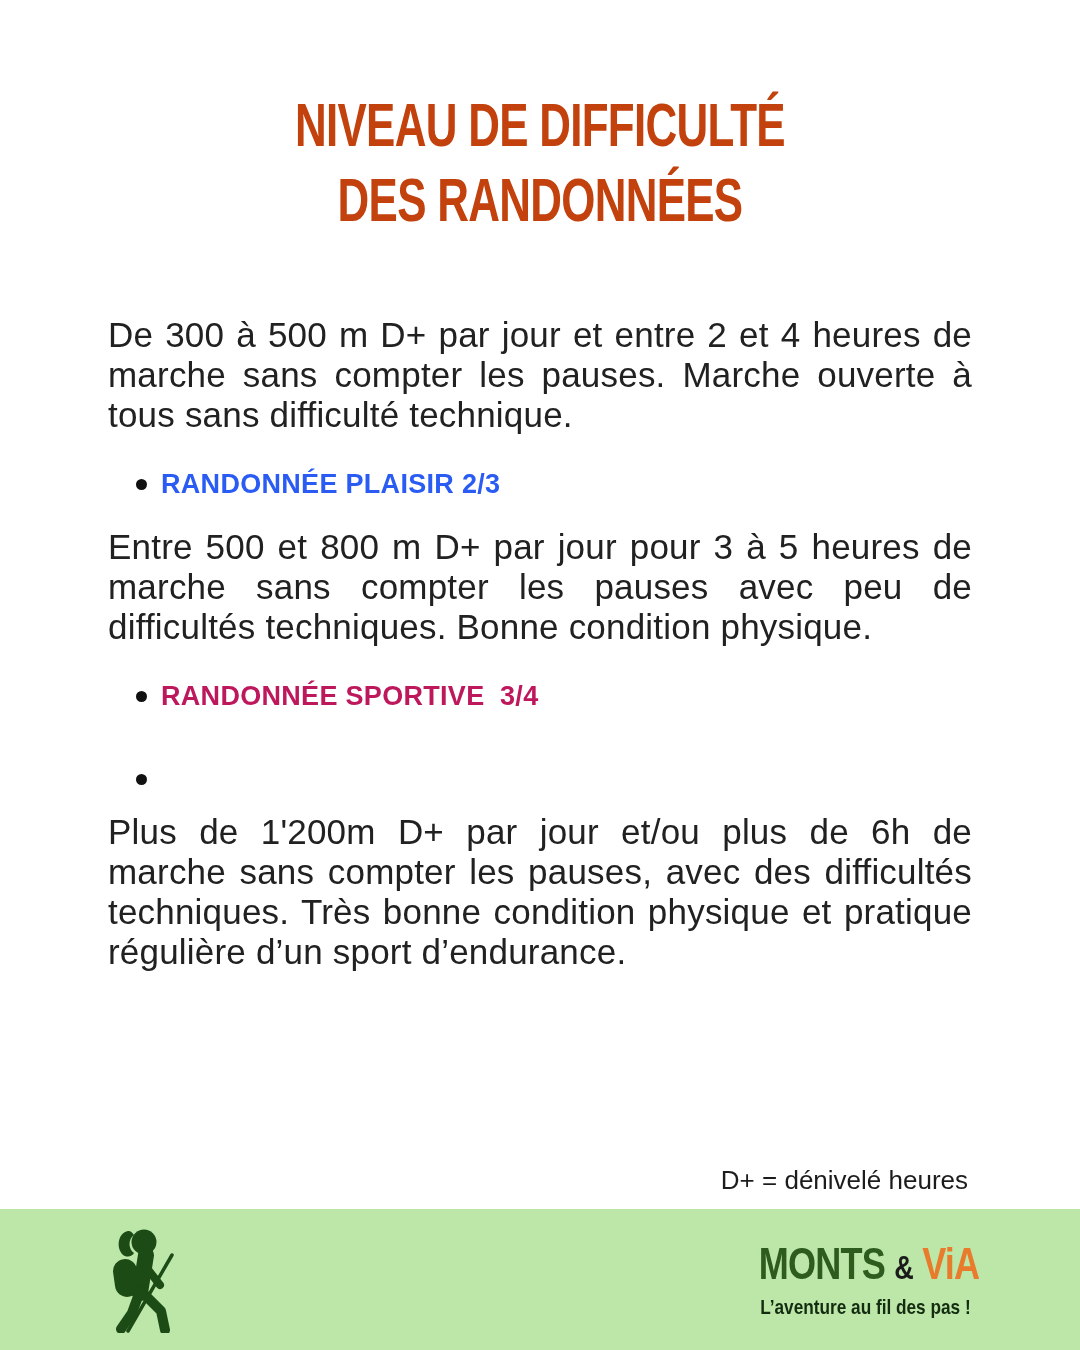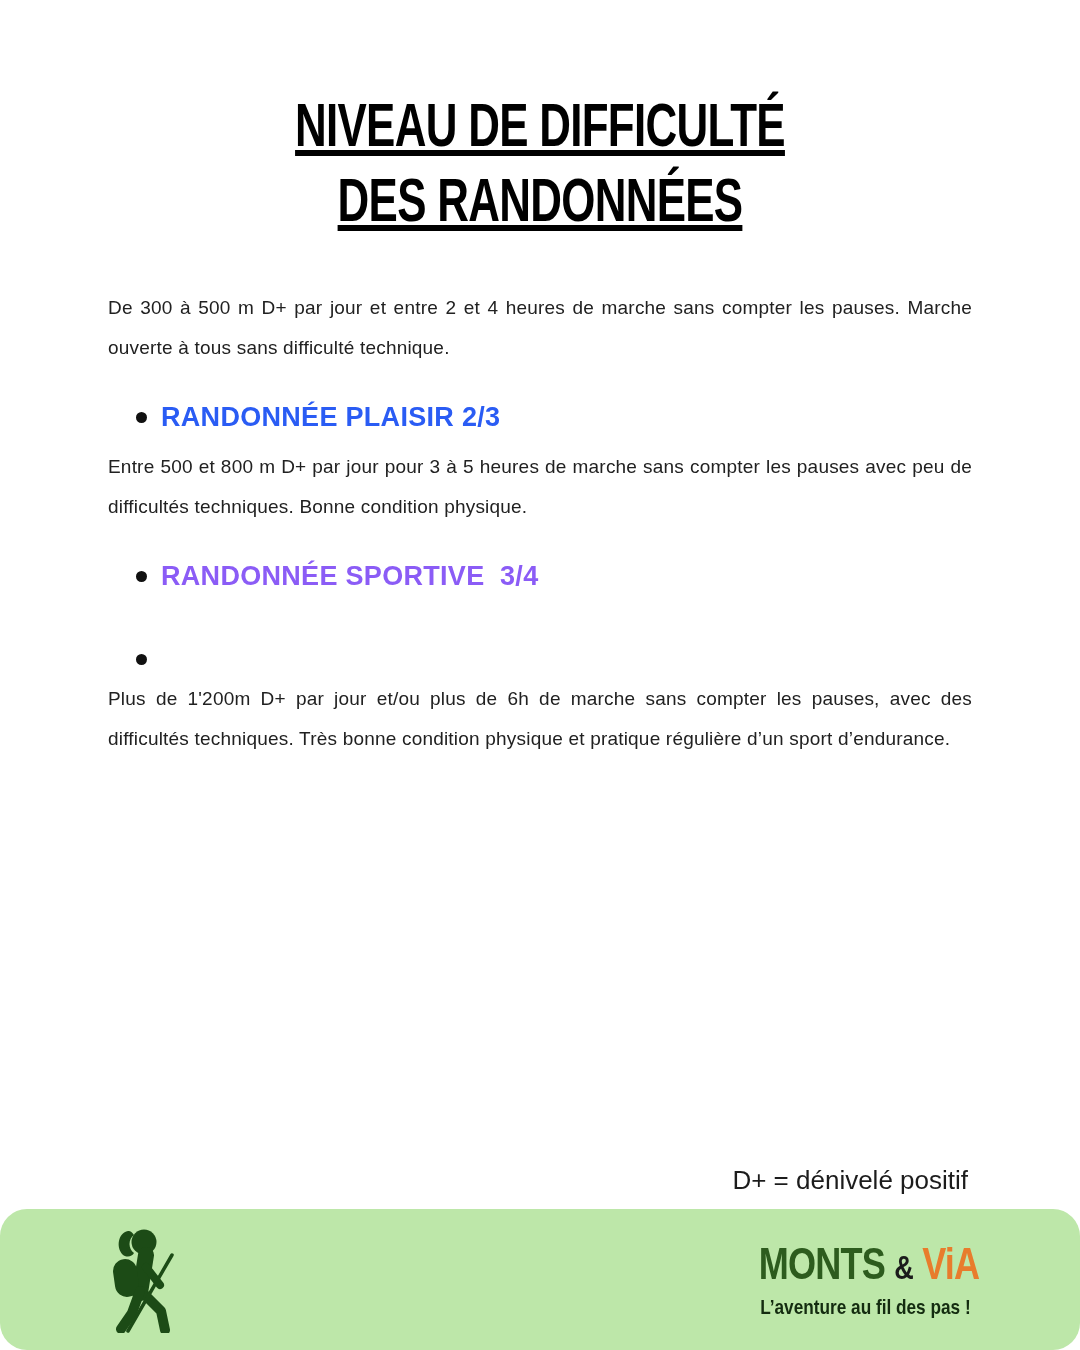--- a/index.html
+++ b/index.html
@@ -12,22 +12,21 @@
   .page {
     position: relative;
     width: 1080px;
     height: 1350px;
     background: #ffffff;
   }
   
   .title-block {
     padding-top: 88px;
     text-align: center;
-    color: #000000;
-    text-decoration: underline;
+    color: #c2410c;
   }
   .title-line {
     display: block;
     font-size: 61px;
     font-weight: 800;
     line-height: 75px;
     letter-spacing: -1px;
     transform: scaleX(0.72);
     transform-origin: 50% 50%;
     white-space: nowrap;
@@ -54,25 +53,26 @@
     margin-right: 14px;
     flex: 0 0 auto;
   }
   .section-title {
     font-size: 27px;
     font-weight: 700;
     letter-spacing: 0.3px;
     white-space: pre;
   }
   .section-body {
-    font-size: 19px;
+    font-size: 35px;
     line-height: 40px;
     color: #212121;
     text-align: justify;
     letter-spacing: 0.2px;
+    margin-top: 27px;
   }
   
   .legend {
     position: absolute;
     right: 112px;
     bottom: 150px;
     text-align: right;
     font-size: 26px;
     line-height: 40px;
     color: #1c1c1c;
@@ -138,38 +138,38 @@
       <div class="section-header">
         <span class="bullet"></span>
         <span class="section-title" style="color: rgb(42, 92, 244);">RANDONNÉE PLAISIR 2/3</span>
       </div>
       <p class="section-body">Entre 500 et 800 m D+  par jour pour 3 à 5 heures de marche sans compter les pauses avec peu de difficultés techniques. Bonne condition physique.</p>
     </div>
 
     <div class="section">
       <div class="section-header">
         <span class="bullet"></span>
-        <span class="section-title" style="color: #8b5cf6;">RANDONNÉE SPORTIVE  3/4</span>
+        <span class="section-title" style="color: #be185d;">RANDONNÉE SPORTIVE  3/4</span>
       </div>
     </div>
 
     <div class="section extra-gap">
       <div class="section-header">
         <span class="bullet"></span>
       </div>
       <p class="section-body">Plus de 1'200m D+ par jour et/ou plus de 6h de marche sans compter les pauses, avec des difficultés techniques. Très bonne condition physique et pratique régulière d’un sport d’endurance.</p>
     </div>
 
   </div>
 
   <div class="legend">
-    <div>D+ = dénivelé positif</div>
+    <div>D+ = dénivelé heures</div>
   </div>
 
-  <div class="footer" style="background-color: rgb(189, 231, 169); border-radius: 27px;">
+  <div class="footer" style="background-color: rgb(189, 231, 169);">
 
     <svg class="hiker" viewBox="0 0 76 106" fill="none" stroke="currentColor" style="color: rgb(28, 75, 22);">
 
       <path d="M22 4 C12 6 10 20 16 27 C20 31 26 30 28 26 C22 22 22 12 28 8 C26 5 24 3.5 22 4 Z" fill="currentColor" stroke="none"></path>
 
       <circle cx="38" cy="15" r="12.5" fill="currentColor" stroke="none"></circle>
 
       <path d="M40 28 L34 66" stroke-width="16" stroke-linecap="round"></path>
 
       <rect x="8" y="32" width="24" height="38" rx="12" fill="currentColor" stroke="none" transform="rotate(-8 20 51)"></rect>

